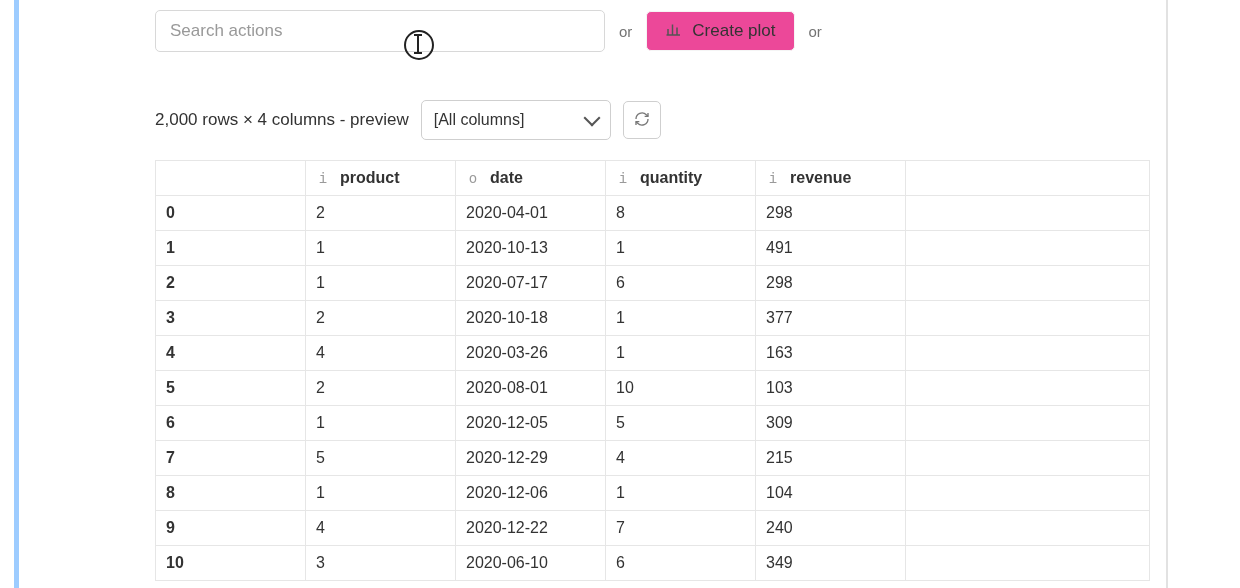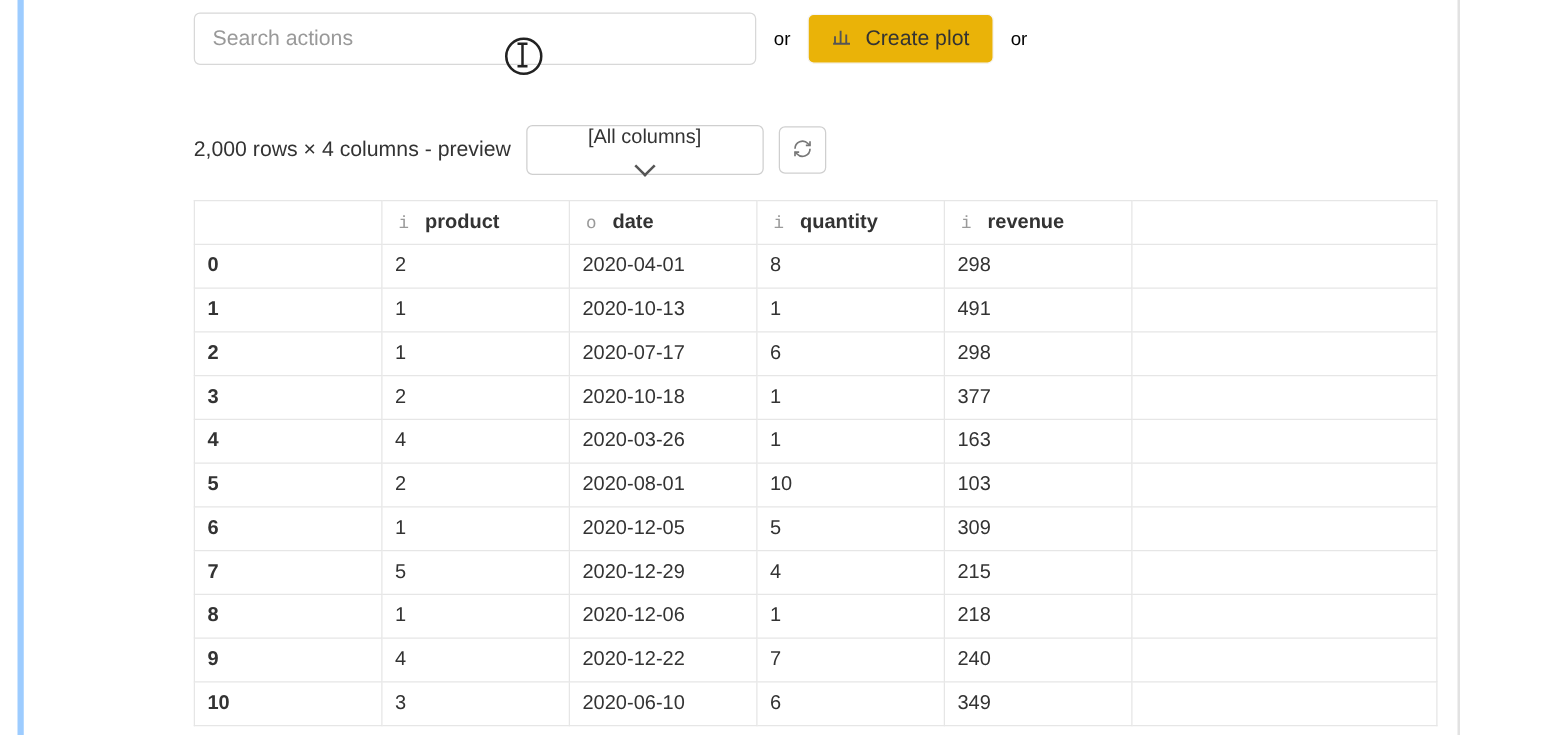--- a/index.html
+++ b/index.html
@@ -53,28 +53,28 @@
     height: 42px;
     border: 1px solid #d8d8d8;
     border-radius: 5px;
     padding: 17px 14px;
     font-size: 17px;
     color: #555;
     background: #fff;
   }
   .search-input::placeholder { color: #999; }
   .or-text {
-    color: #000000;
+    color: #737373;
     font-size: 15px;
   }
   .action-btn {
     display: inline-flex;
     align-items: center;
     gap: 9px;
-    background: #eab308;
+    background: #ec4899;
     border: 1px solid #f5f5f5;
     border-radius: 5px;
     height: 40px;
     padding: 0 18px;
     font-size: 17px;
     color: #333;
     cursor: pointer;
   }
   .action-btn svg { width: 18px; height: 18px; stroke: #555; fill: none; }
 
@@ -130,21 +130,20 @@
     justify-content: space-between;
     border: 1px solid #cfcfcf;
     border-radius: 5px;
     height: 40px;
     min-width: 190px;
     padding: 0 12px;
     font-size: 16px;
     color: #333;
     background: #fff;
     cursor: pointer;
-    flex-direction: column;
   }
   .refresh-btn {
     display: inline-flex;
     align-items: center;
     justify-content: center;
     border: 1px solid #cfcfcf;
     border-radius: 5px;
     width: 38px;
     height: 38px;
     background: #fff;
@@ -340,21 +339,21 @@
             <td>2020-12-29</td>
             <td>4</td>
             <td>215</td>
             <td></td>
           </tr>
           <tr>
             <td>8</td>
             <td>1</td>
             <td>2020-12-06</td>
             <td>1</td>
-            <td>218</td>
+            <td>104</td>
             <td></td>
           </tr>
           <tr>
             <td>9</td>
             <td>4</td>
             <td>2020-12-22</td>
             <td>7</td>
             <td>240</td>
             <td></td>
           </tr>

